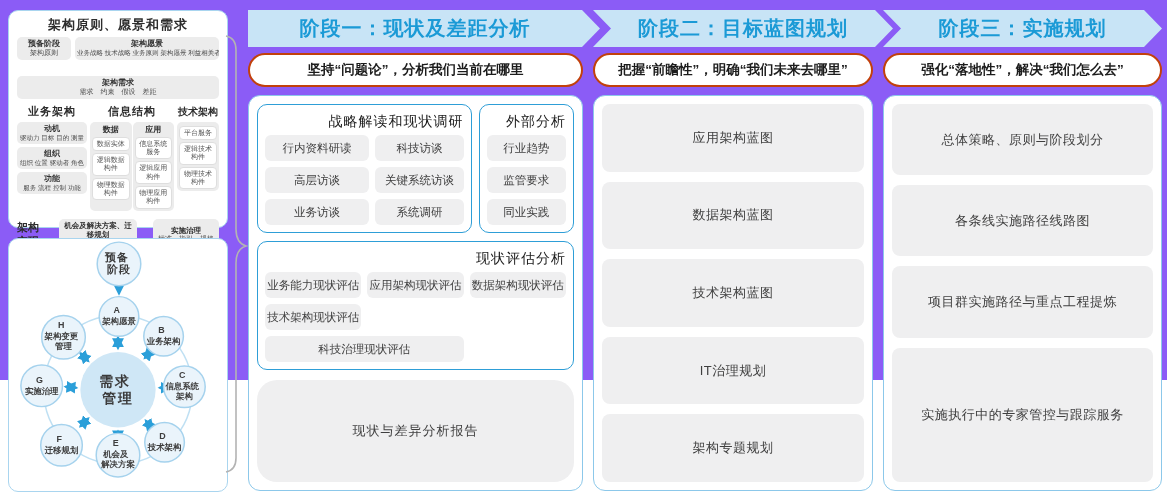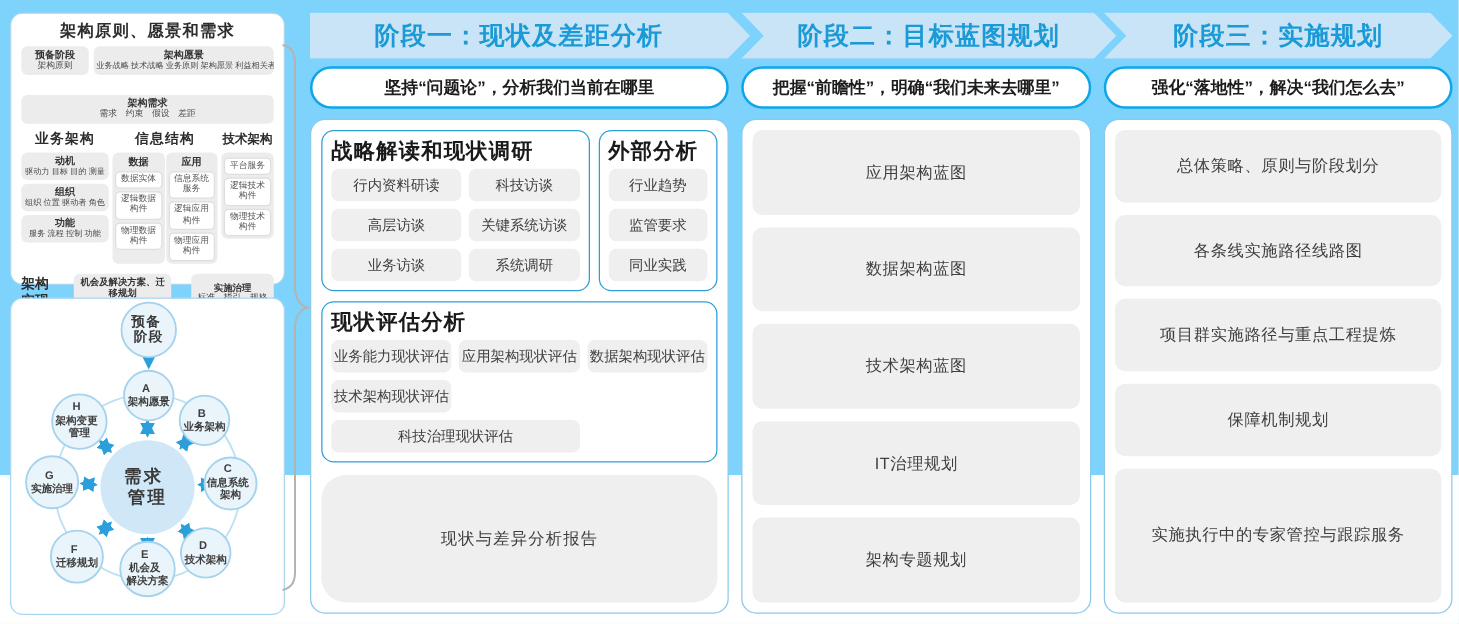--- a/index.html
+++ b/index.html
@@ -1,18 +1,18 @@
 <!DOCTYPE html>
 <html><head>
 <meta charset="utf-8">
 <style>
 *{margin:0;padding:0;box-sizing:border-box}
 html,body{width:1167px;height:499px;overflow:hidden;background:#fff;
   font-family:"Liberation Sans","DejaVu Sans",sans-serif;color:#3d3d3d}
-.canvas{position:relative;width:1167px;height:380px;background:#7dd3fc}
+.canvas{position:relative;width:1167px;height:380px;background:#8b5cf6}
 
 
 .panel{position:absolute;background:#fff;border:1.5px solid #a9d5ef;border-radius:10px}
 #lt{left:8px;top:10px;width:220px;height:218px;padding:5px 8px 4px}
 .lt-title{font-size:13px;font-weight:bold;color:#2d2d2d;text-align:center;letter-spacing:1px}
 .gb{background:#ececec;border-radius:5px;text-align:center;color:#4a4a4a;padding:2px 2px;overflow:hidden}
 .gb .t{display:block;font-weight:bold;font-size:8px;color:#333;line-height:1.25}
 .gb .s{display:block;font-size:7px;line-height:1.25;white-space:nowrap}
 .row1{display:flex;gap:4px;margin-top:3px;align-items:stretch}
 .row1 .prep{width:54px;flex:none;display:flex;flex-direction:column;justify-content:space-between}
@@ -54,27 +54,27 @@
       display:flex;align-items:center;justify-content:center}
 #band1{left:248px;width:352px;clip-path:polygon(0 0,334px 0,100% 50%,334px 100%,0 100%);padding-right:18px}
 #band2{left:593px;width:300px;clip-path:polygon(0 0,282px 0,100% 50%,282px 100%,0 100%,18px 50%)}
 #band3{left:883px;width:279px;clip-path:polygon(0 0,261px 0,100% 50%,261px 100%,0 100%,18px 50%)}
 
 
 .pcol{position:absolute;top:53px}
 #col1{left:248px;width:335px}
 #col2{left:593px;width:280px}
 #col3{left:883px;width:279px}
-.subtitle{height:34px;border:2px solid #0ea5e9;border-radius:17px;background:#fff;
+.subtitle{height:34px;border:2px solid #c2410c;border-radius:17px;background:#fff;
   display:flex;align-items:center;justify-content:center;
   font-size:13.5px;font-weight:bold;color:#1c1c1c}
 .content{margin-top:8px;height:396px;background:#fff;border:1.5px solid #8cc8ea;
   border-radius:12px;padding:8px;display:flex;flex-direction:column}
 .bluebox{border:1.5px solid #2e9ed7;border-radius:10px;padding:7px;background:#fff}
-.bluebox .bb-title{font-size:17px;font-weight:bold;color:#1a1a1a;text-align:left;
+.bluebox .bb-title{font-size:14px;font-weight:normal;color:#1a1a1a;text-align:right;
   line-height:18px;margin-bottom:5px;letter-spacing:1px}
 .gitem{background:#efeff0;border-radius:6px;display:flex;align-items:center;justify-content:center;
   font-size:11.5px;color:#3f3f3f;height:26px;text-align:center}
 .p1row{display:flex;gap:7px}
 .p1row .strat{flex:1.55}
 .p1row .ext{flex:0.62;display:flex;flex-direction:column}
 .stratgrid{display:grid;grid-template-columns:1.18fr 1fr;gap:6px}
 .extlist{display:flex;flex-direction:column;gap:6px;flex:1}
 .assess{margin-top:8px}
 .assessgrid{display:grid;grid-template-columns:1fr 1fr 1fr;gap:6px}
@@ -303,18 +303,17 @@
       <div class="bigitem">架构专题规划</div>
     </div>
   </div>
 
   <div class="pcol" id="col3">
     <div class="subtitle">强化“落地性”，解决“我们怎么去”</div>
     <div class="content stack">
       <div class="bigitem">总体策略、原则与阶段划分</div>
       <div class="bigitem">各条线实施路径线路图</div>
       <div class="bigitem">项目群实施路径与重点工程提炼</div>
-      <div class="bigitem">保障机制规划</div>
       <div class="bigitem tall">实施执行中的专家管控与跟踪服务</div>
     </div>
   </div>
 
 </div>
 
 </body></html>

